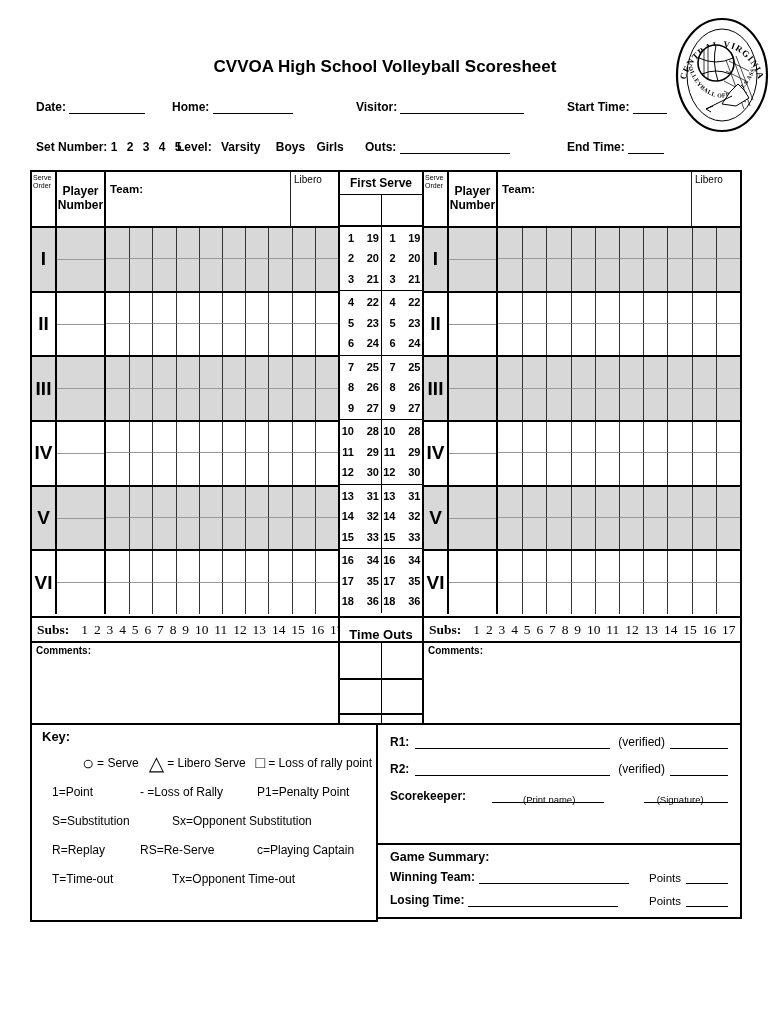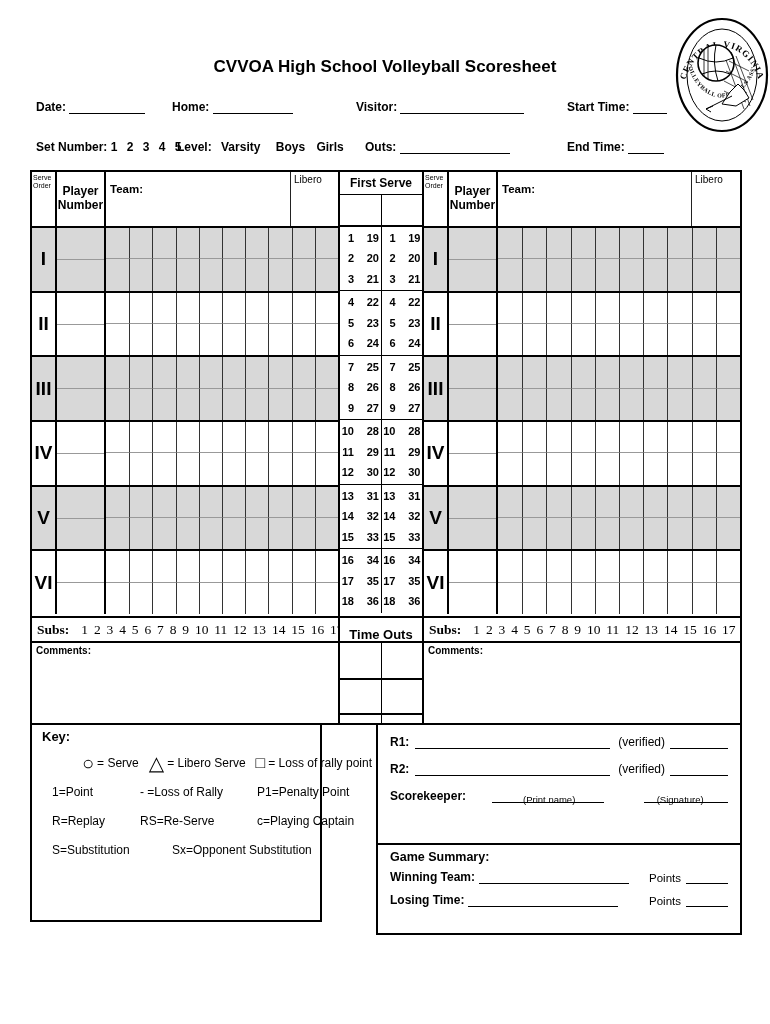--- a/index.html
+++ b/index.html
@@ -740,43 +740,47 @@
   </div>
   <div class="box to-grid" style="left:308px; top:471px; width:86px; height:84px;">
     <div class="vline"></div>
     <div class="hline1"></div>
     <div class="hline2"></div>
   </div>
   <div class="box cm-box" style="left:392px; top:471px; width:320px; height:84px;">
     <span>Comments:</span>
   </div>
 
-  <div class="box" id="key-box" style="left:0; top:553px; width:292px; height:199px;">
+  <div class="box" id="key-box" style="left:0; top:553px; width:348px; height:199px;">
     <div class="k-title">Key:</div>
     <div class="k-shapes">
       <span class="k-sym">○</span>
       <span class="txt">= Serve</span>
       <span class="k-sym">△</span>
       <span class="txt">= Libero Serve</span>
       <span class="k-sym small">□</span>
       <span class="txt">= Loss of rally point</span>
     </div>
     <div class="k-line">
       <span style="left:10px;">1=Point</span>
       <span style="left:98px;">-  =Loss of Rally</span>
       <span style="left:215px;">P1=Penalty Point</span>
     </div>
     <div class="k-line">
+      <span style="left:10px;">S=Substitution</span>
+      <span style="left:130px;">Sx=Opponent Substitution</span>
+    </div>
+    <div class="k-line">
       <span style="left:10px;">R=Replay</span>
       <span style="left:98px;">RS=Re-Serve</span>
       <span style="left:215px;">c=Playing Captain</span>
     </div>
     <div class="k-line">
-      <span style="left:10px;">S=Substitution</span>
-      <span style="left:130px;">Sx=Opponent Substitution</span>
+      <span style="left:10px;">T=Time-out</span>
+      <span style="left:130px;">Tx=Opponent Time-out</span>
     </div>
   </div>
 
   <div class="box" id="officials" style="left:346px; top:553px; width:366px; height:122px;">
     <div class="o-row">
       <span class="b">R1:</span>
       <span class="o-line" style="flex:1; margin-left:6px;"></span>
       <span style="margin-left:8px; font-weight:normal;">(verified)</span>
       <span class="o-line" style="width:58px; margin-left:5px;"></span>
     </div>
@@ -790,21 +794,21 @@
       <span class="b">Scorekeeper:</span>
       <span class="o-line" style="width:148px; margin-left:6px;"></span>
       <span class="o-line" style="width:112px; margin-left:20px;"></span>
     </div>
     <div class="o-sub">
       <span style="margin-left:96px; width:148px; text-align:center;">(Print name)</span>
       <span style="margin-left:20px; width:112px; text-align:center;">(Signature)</span>
     </div>
   </div>
 
-  <div class="box" id="summary" style="left:346px; top:673px; width:366px; height:92px;">
+  <div class="box" id="summary" style="left:346px; top:673px; width:366px; height:76px;">
     <div class="g-title">Game Summary:</div>
     <div class="g-row">
       <span class="b">Winning Team:</span>
       <span class="o-line" style="width:150px; margin-left:4px;"></span>
       <span class="pts">Points</span>
       <span class="o-line" style="width:42px; margin-left:5px;"></span>
     </div>
     <div class="g-row">
       <span class="b">Losing Time:</span>
       <span class="o-line" style="width:150px; margin-left:4px;"></span>

